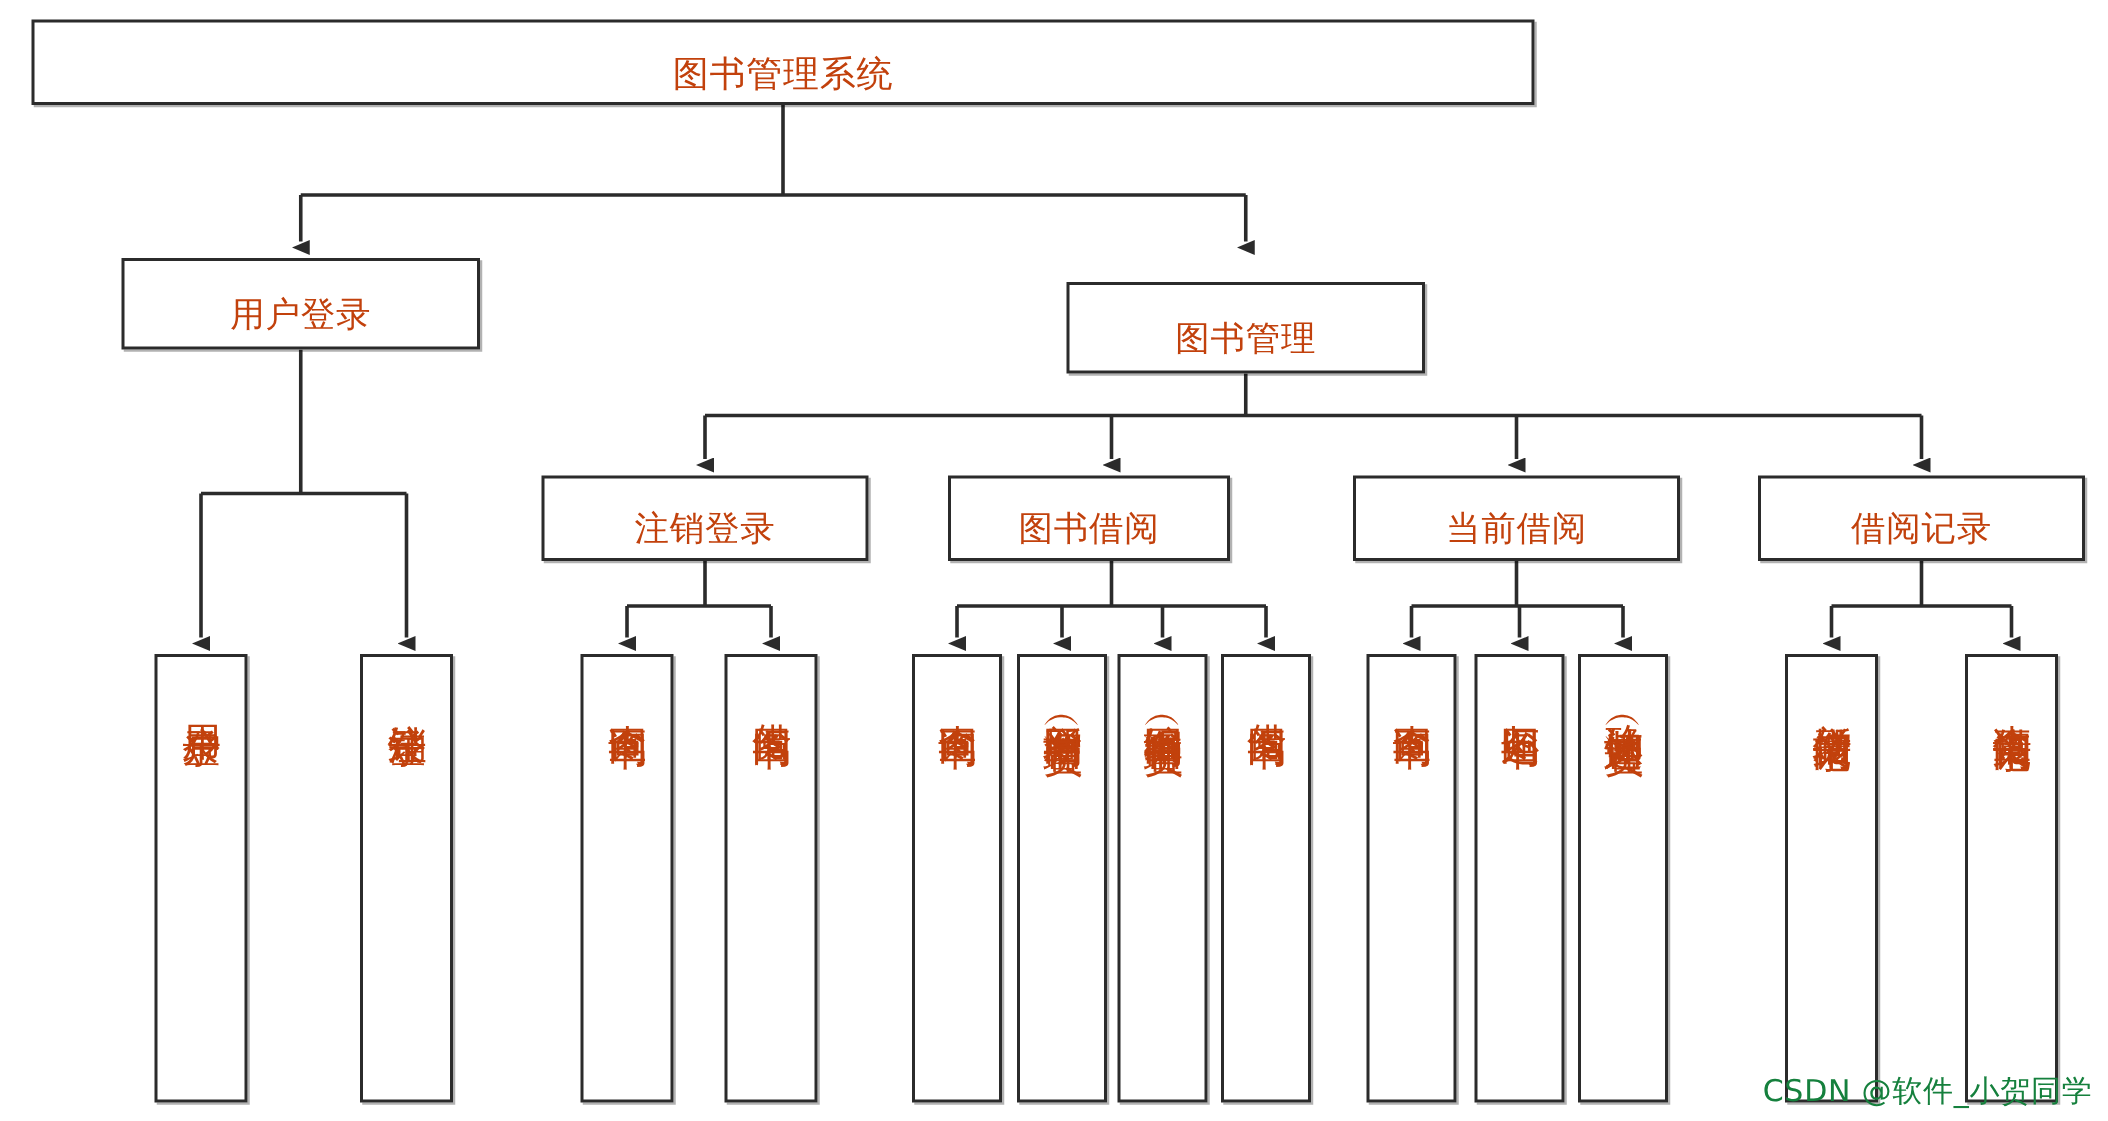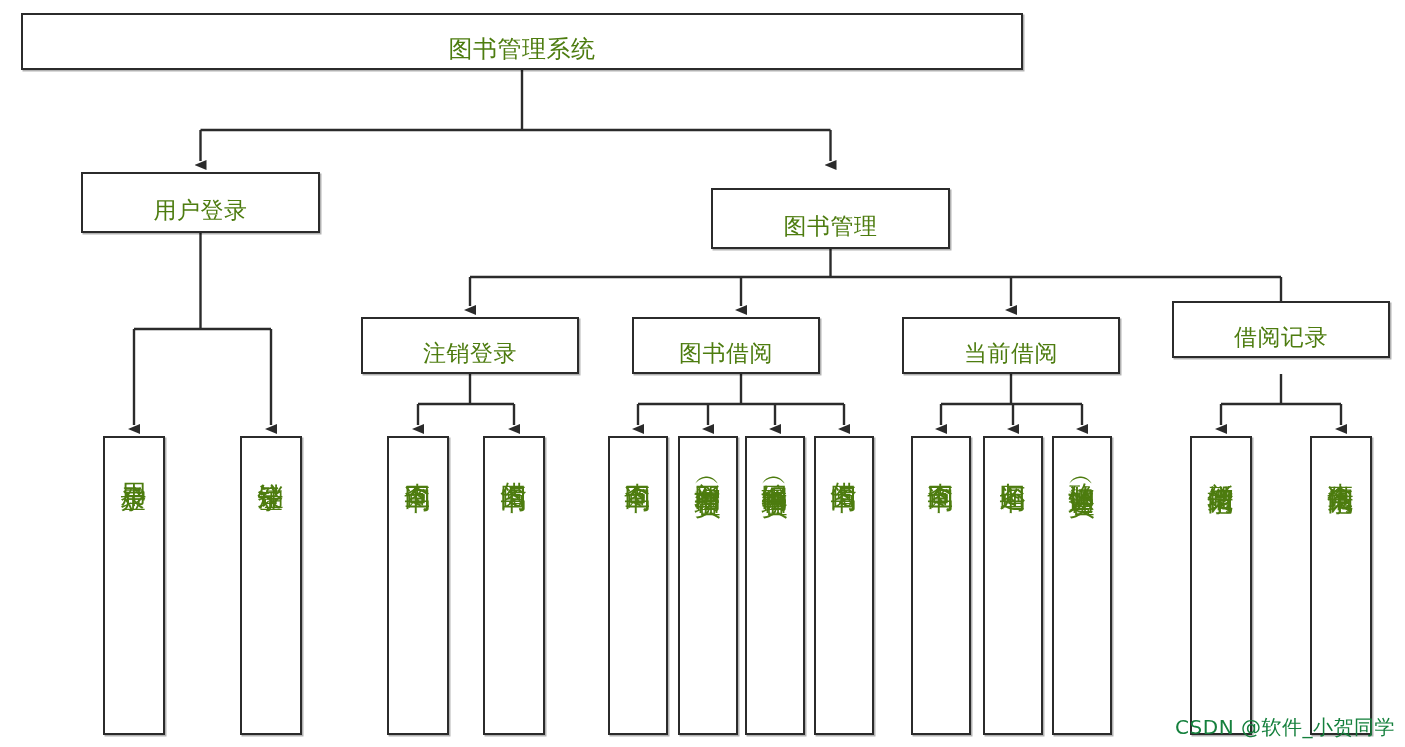--- a/index.html
+++ b/index.html
@@ -37,21 +37,21 @@
     z-index: 2;
     display: flex;
     align-items: center;
     justify-content: center;
     box-shadow: 1.5px 1.5px 0 rgba(0,0,0,0.30);
   }
   .node .label {
     display: block;
     line-height: 1.12;
     letter-spacing: 0.02em;
-    color: #4d7c0f;
+    color: #c2410c;
     white-space: nowrap;
     margin-top: 16px;
   }
   
   .node.h .label {
     font-size: 23px;
   }
   .node.root .label {
     font-size: 24px;
   }
@@ -142,21 +142,21 @@
       </div>
       <div class="node h" style="left: 361px; top: 317px; width: 218px; height: 57px;">
         <span class="label">注销登录</span>
       </div>
       <div class="node h" style="left: 632px; top: 317px; width: 188px; height: 57px;">
         <span class="label">图书借阅</span>
       </div>
       <div class="node h" style="left: 902px; top: 317px; width: 218px; height: 57px;">
         <span class="label">当前借阅</span>
       </div>
-      <div class="node h" style="left: 1172px; top: 301px; width: 218px; height: 57px;">
+      <div class="node h" style="left: 1172px; top: 317px; width: 218px; height: 57px;">
         <span class="label">借阅记录</span>
       </div>
       <div class="node v" style="left: 103px; top: 436px; width: 62px; height: 299px;">
         <span class="label">用户登录</span>
       </div>
       <div class="node v" style="left: 240px; top: 436px; width: 62px; height: 299px;">
         <span class="label">注销登录</span>
       </div>
       <div class="node v" style="left: 387px; top: 436px; width: 62px; height: 299px;">
         <span class="label">查询图书</span>

